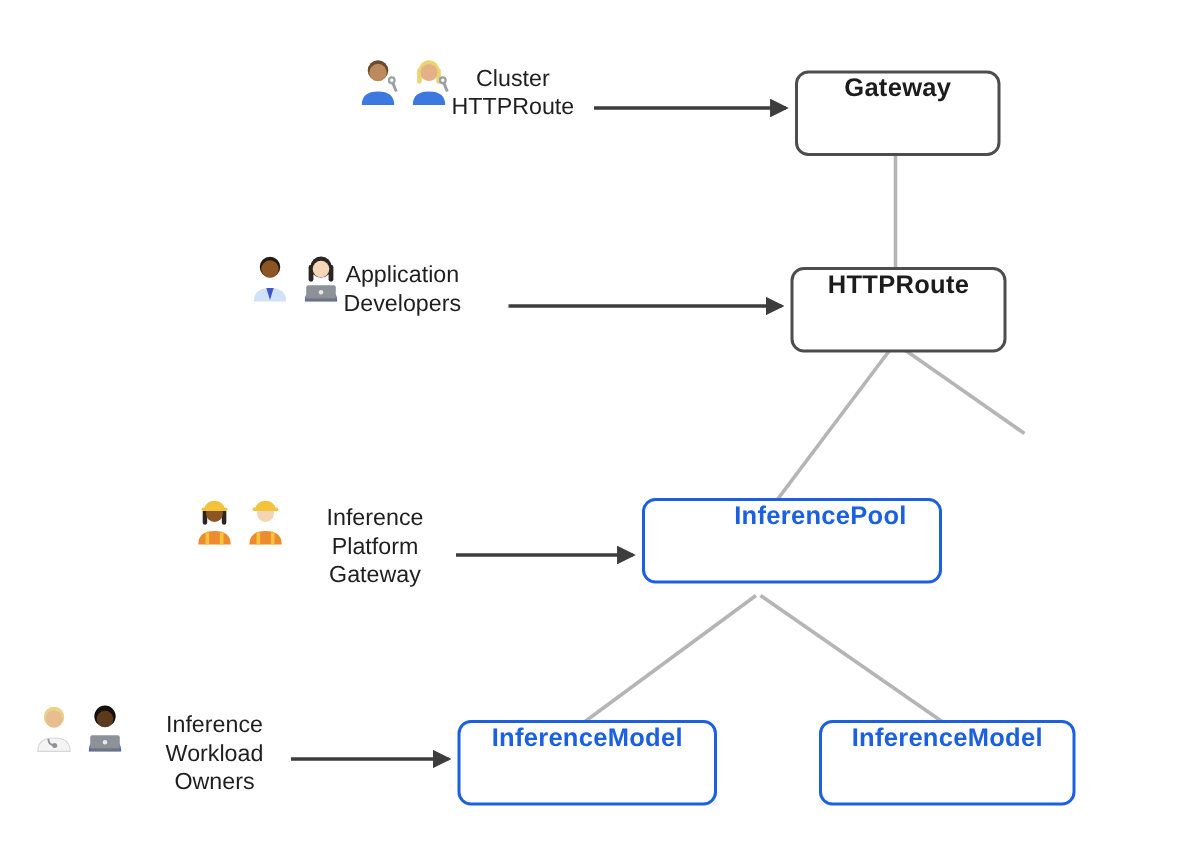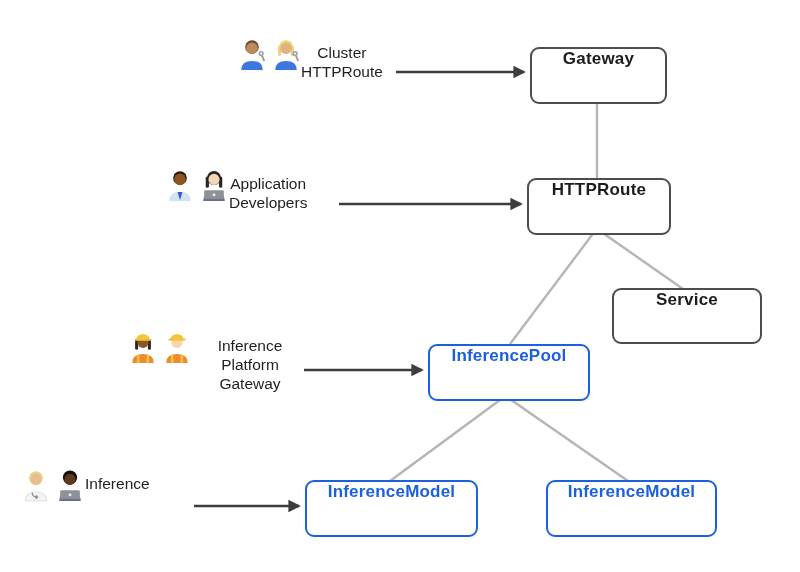--- a/index.html
+++ b/index.html
@@ -50,24 +50,21 @@
     <line class="arrow-line" x1="304" y1="370" x2="422" y2="370" marker-end="url(#ah)"></line>
     <line class="arrow-line" x1="194" y1="506" x2="299" y2="506" marker-end="url(#ah)"></line>
   </svg>
 
   <div class="node dark" style="left:530px; top:47px; width:133px; height:53px;">
     <span>Gateway</span>
   </div>
   <div class="node dark" style="left:527px; top:178px; width:140px; height:53px;">
     <span>HTTPRoute</span>
   </div>
-  <div class="node dark" style="left:612px; top:288px; width:146px; height:52px;">
-    <span>Service</span>
-  </div>
-  <div class="node blue" style="left:428px; top:344px; width:158px; height:53px;">
+  <div class="node blue" style="left:428px; top:332px; width:158px; height:53px;padding-left:38px;">
     <span>InferencePool</span>
   </div>
   <div class="node blue" style="left:305px; top:480px; width:169px; height:53px;">
     <span>InferenceModel</span>
   </div>
   <div class="node blue" style="left:546px; top:480px; width:167px; height:53px;">
     <span>InferenceModel</span>
   </div>
 
   <div class="persona" style="left:327px; top:36px;">
@@ -160,16 +157,17 @@
         <circle cx="16" cy="10" r="7.6" fill="#15100d"></circle>
         <circle cx="16" cy="12" r="5.9" fill="#5c3a1e"></circle>
         <path d="M4.5,35 Q4.5,25.5 16,25.5 Q27.5,25.5 27.5,35 Z" fill="#3f62c4"></path>
         <rect x="5.5" y="23.5" width="21" height="10.5" rx="1.5" fill="#8d9298"></rect>
         <rect x="5.5" y="32.8" width="21" height="2" fill="#70757c"></rect>
         <circle cx="16" cy="28.5" r="1.6" fill="#e8e8e8"></circle>
       </svg>
     </div>
     <div class="persona-label">
       <div>Inference</div>
+      <div>Workload Owners</div>
     </div>
   </div>
 
 </div>
 
 </body></html>

